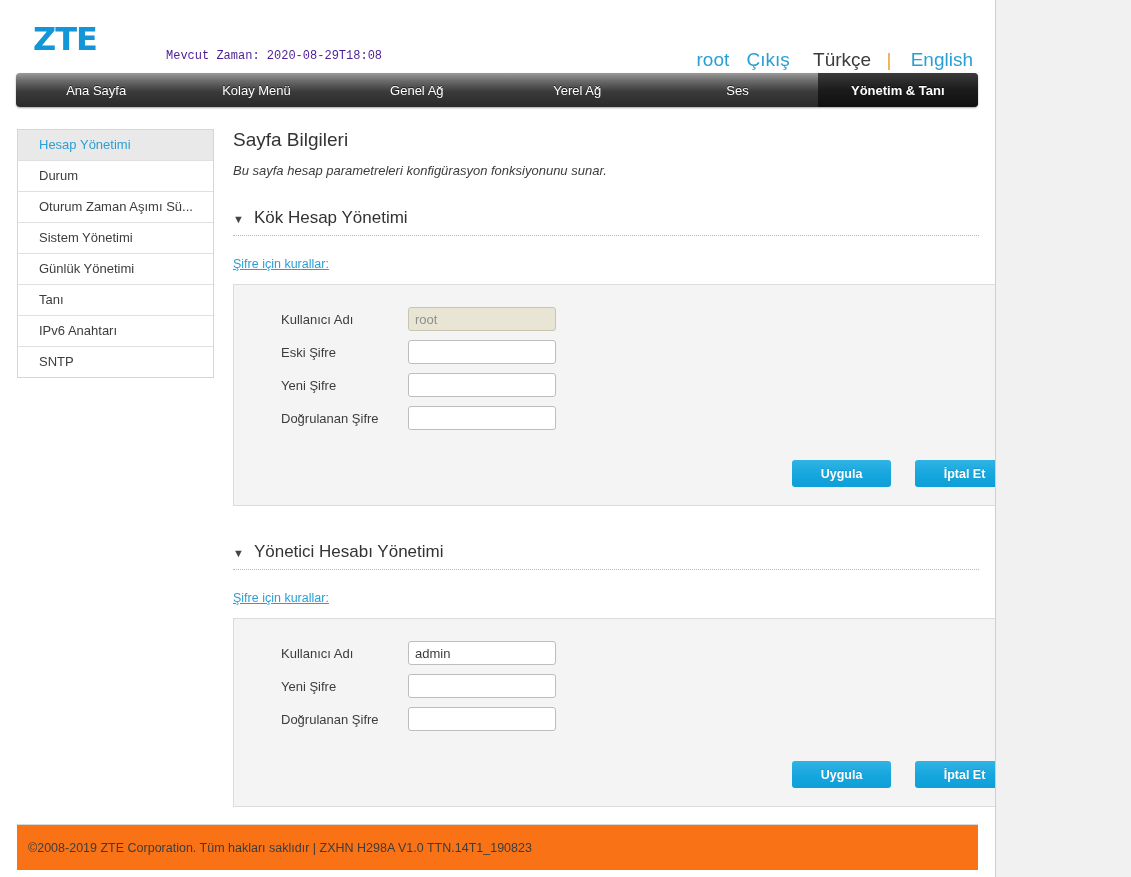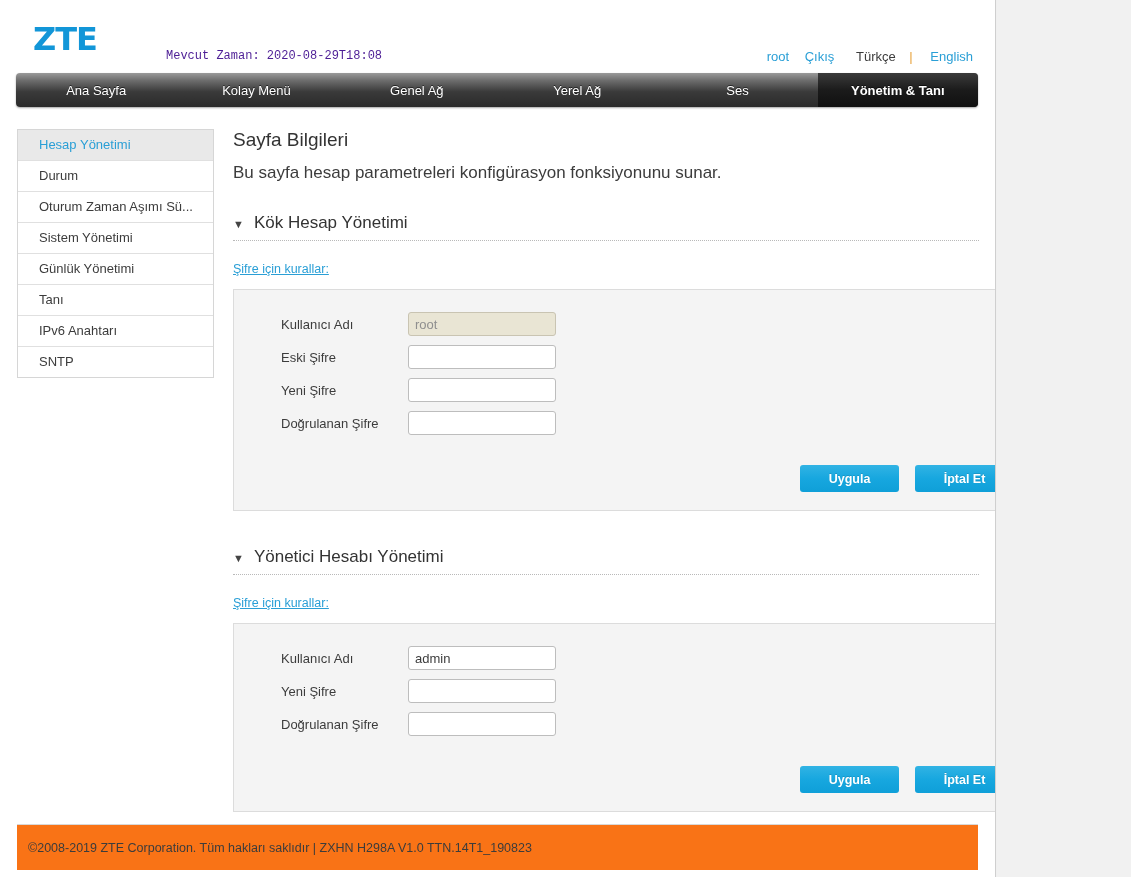--- a/index.html
+++ b/index.html
@@ -61,21 +61,21 @@
     left: 166px;
     top: 49px;
     font-size: 12px;
     color: #4c1d95;
     font-family: Liberation Mono, monospace;
   }
   .topright {
     position: absolute;
     right: 22px;
     top: 49px;
-    font-size: 13px;
+    font-size: 19px;
     color: #3c3c3c;
     white-space: nowrap;
   }
   .topright a {
     color: #2a9fd6;
     text-decoration: none;
     margin-left: 12px;
   }
   .topright .sep {
     color: #e8a33d;
@@ -163,23 +163,24 @@
     top: 22px;
     width: 746px;
   }
   .page-title {
     font-size: 19px;
     color: #333333;
     margin: 0 0 12px 0;
     font-weight: normal;
   }
   .page-desc {
-    font-size: 17px;
+    font-size: 13px;
     color: #3c3c3c;
     margin: 0 0 30px 0;
+    font-style: italic;
   }
 
   .section-head {
     display: flex;
     align-items: center;
     font-size: 17px;
     color: #333333;
     margin-bottom: 7px;
   }
   .tri {
@@ -251,21 +252,21 @@
   .btn {
     width: 99px;
     height: 27px;
     border: none;
     border-radius: 3px;
     background: linear-gradient(to bottom, #31b3e4 0%, #17a7df 50%, #0f9fd8 100%);
     color: #ffffff;
     font-size: 12.5px;
     font-weight: bold;
     cursor: pointer;
-    margin-left: 16px;
+    margin-left: 24px;
     font-family: "Liberation Sans", sans-serif;
     text-shadow: 0 -1px 0 rgba(0,0,0,0.12);
   }
   .section-gap {
     height: 36px;
   }
 
   
   .footer {
     position: absolute;

